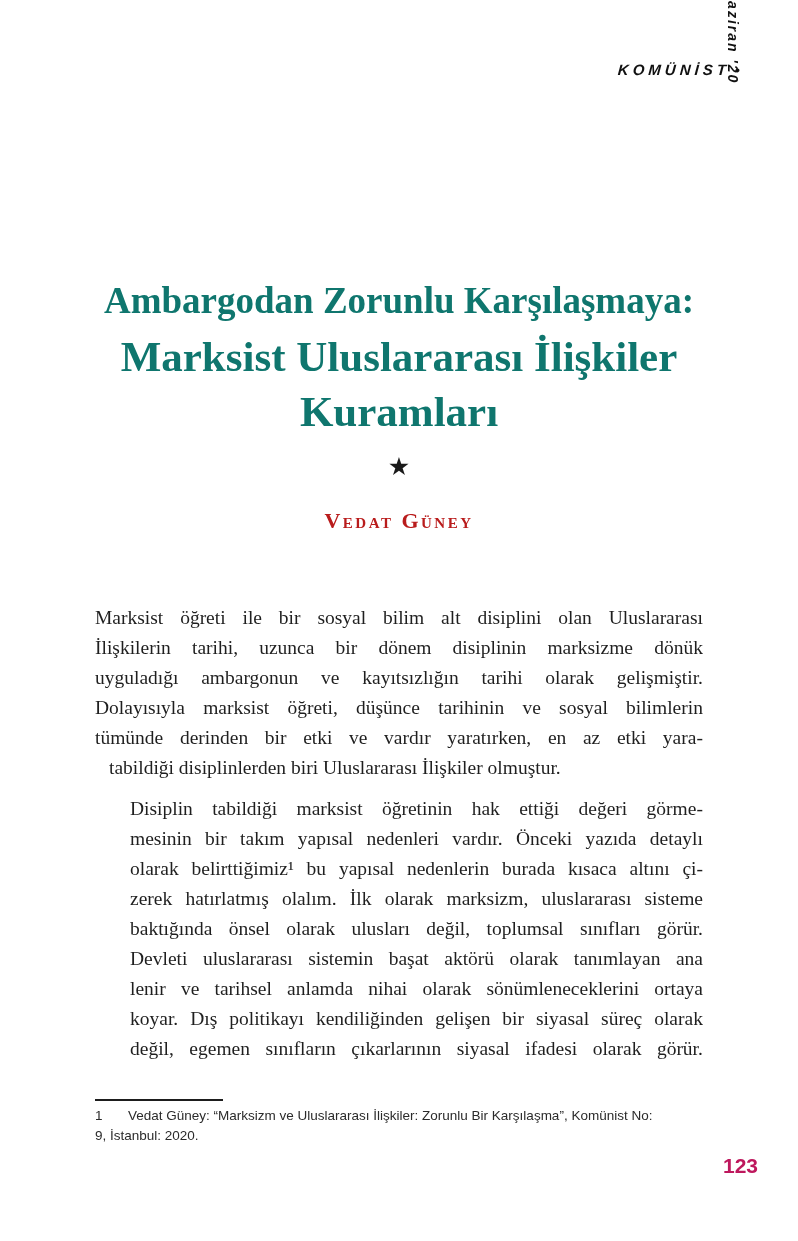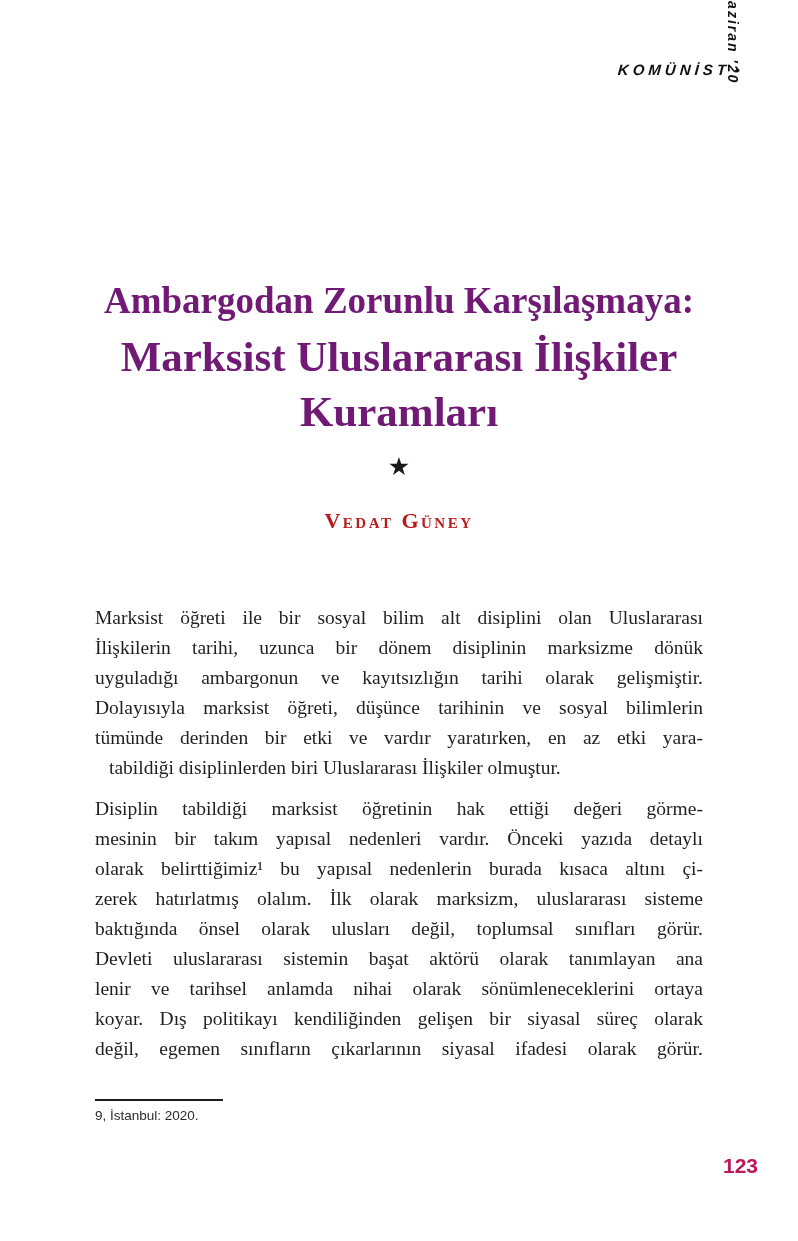--- a/index.html
+++ b/index.html
@@ -54,21 +54,21 @@
   }
 
   
   .title-block {
     position: absolute;
     left: 0;
     right: 0;
     top: 272px;
     text-align: center;
     font-weight: 700;
-    color: #701a75;
+    color: #0f766e;
   }
   .title-line1 { font-size: 37px; line-height: 57px; }
   .title-line2 { font-size: 43px; line-height: 55px; }
   .title-line3 { font-size: 43px; line-height: 55px; }
 
   .star-sep {
     position: absolute;
     left: 0; right: 0;
     top: 452px;
     text-align: center;
@@ -92,21 +92,21 @@
   
   .body-text {
     position: absolute;
     left: 95px;
     top: 603px;
     width: 608px;
     font-size: 19.5px;
     color: #1f1f1f;
   }
   .para { margin: 0; }
-  .para + .para { margin-top: 11px; }
+  .para + .para { margin-top: 11px; margin-left: 35px; }
   .jline {
     display: flex;
     justify-content: space-between;
     height: 30px;
     line-height: 30px;
     white-space: nowrap;
     align-items: center;
   }
   .pline {
     height: 30px;
@@ -319,18 +319,21 @@
           <span>ifadesi</span>
           <span>olarak</span>
           <span>görür.</span>
         </div>
     </div>
   </div>
 
   <div class="footnote-rule"></div>
 
   <div class="footnote">
+    <div class="fn-line">
+      <span class="marker">1</span><span>Vedat Güney: “Marksizm ve Uluslararası İlişkiler: Zorunlu Bir Karşılaşma”, Komünist No:</span>
+    </div>
     <div class="fn-line">9, İstanbul: 2020.</div>
   </div>
 
   <div class="page-num">123</div>
 
 </div>
 
 </body></html>

